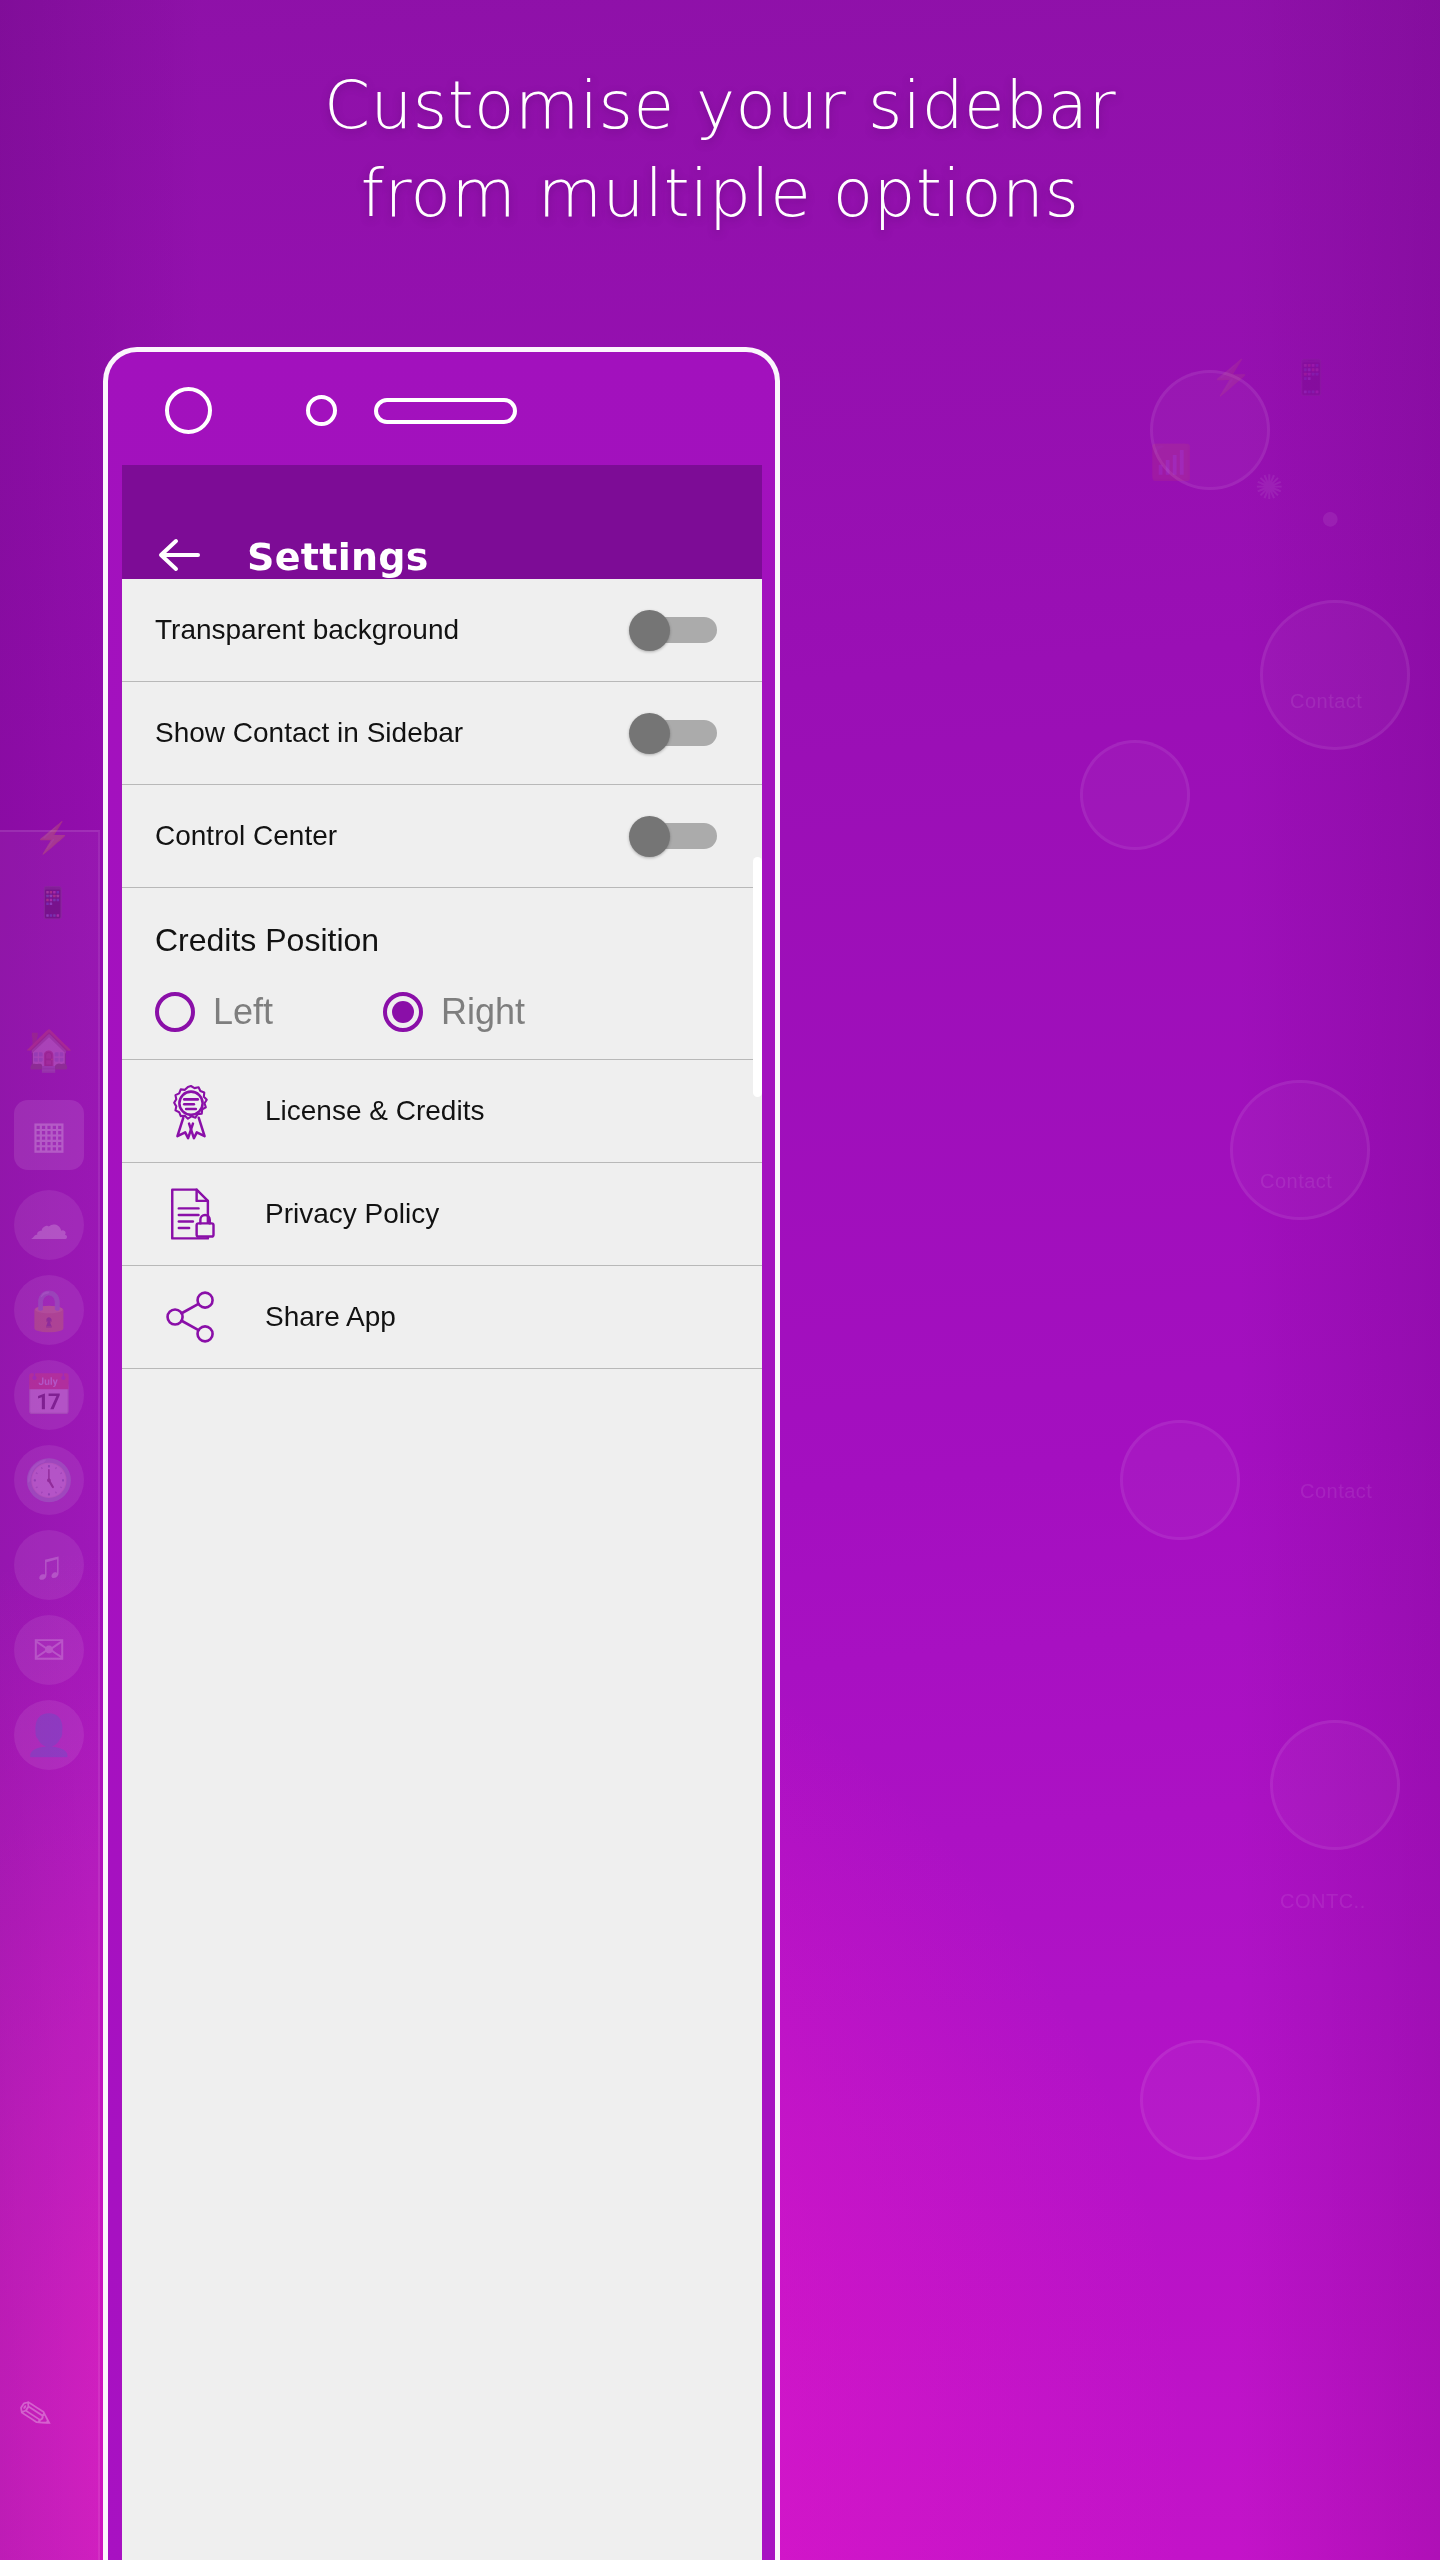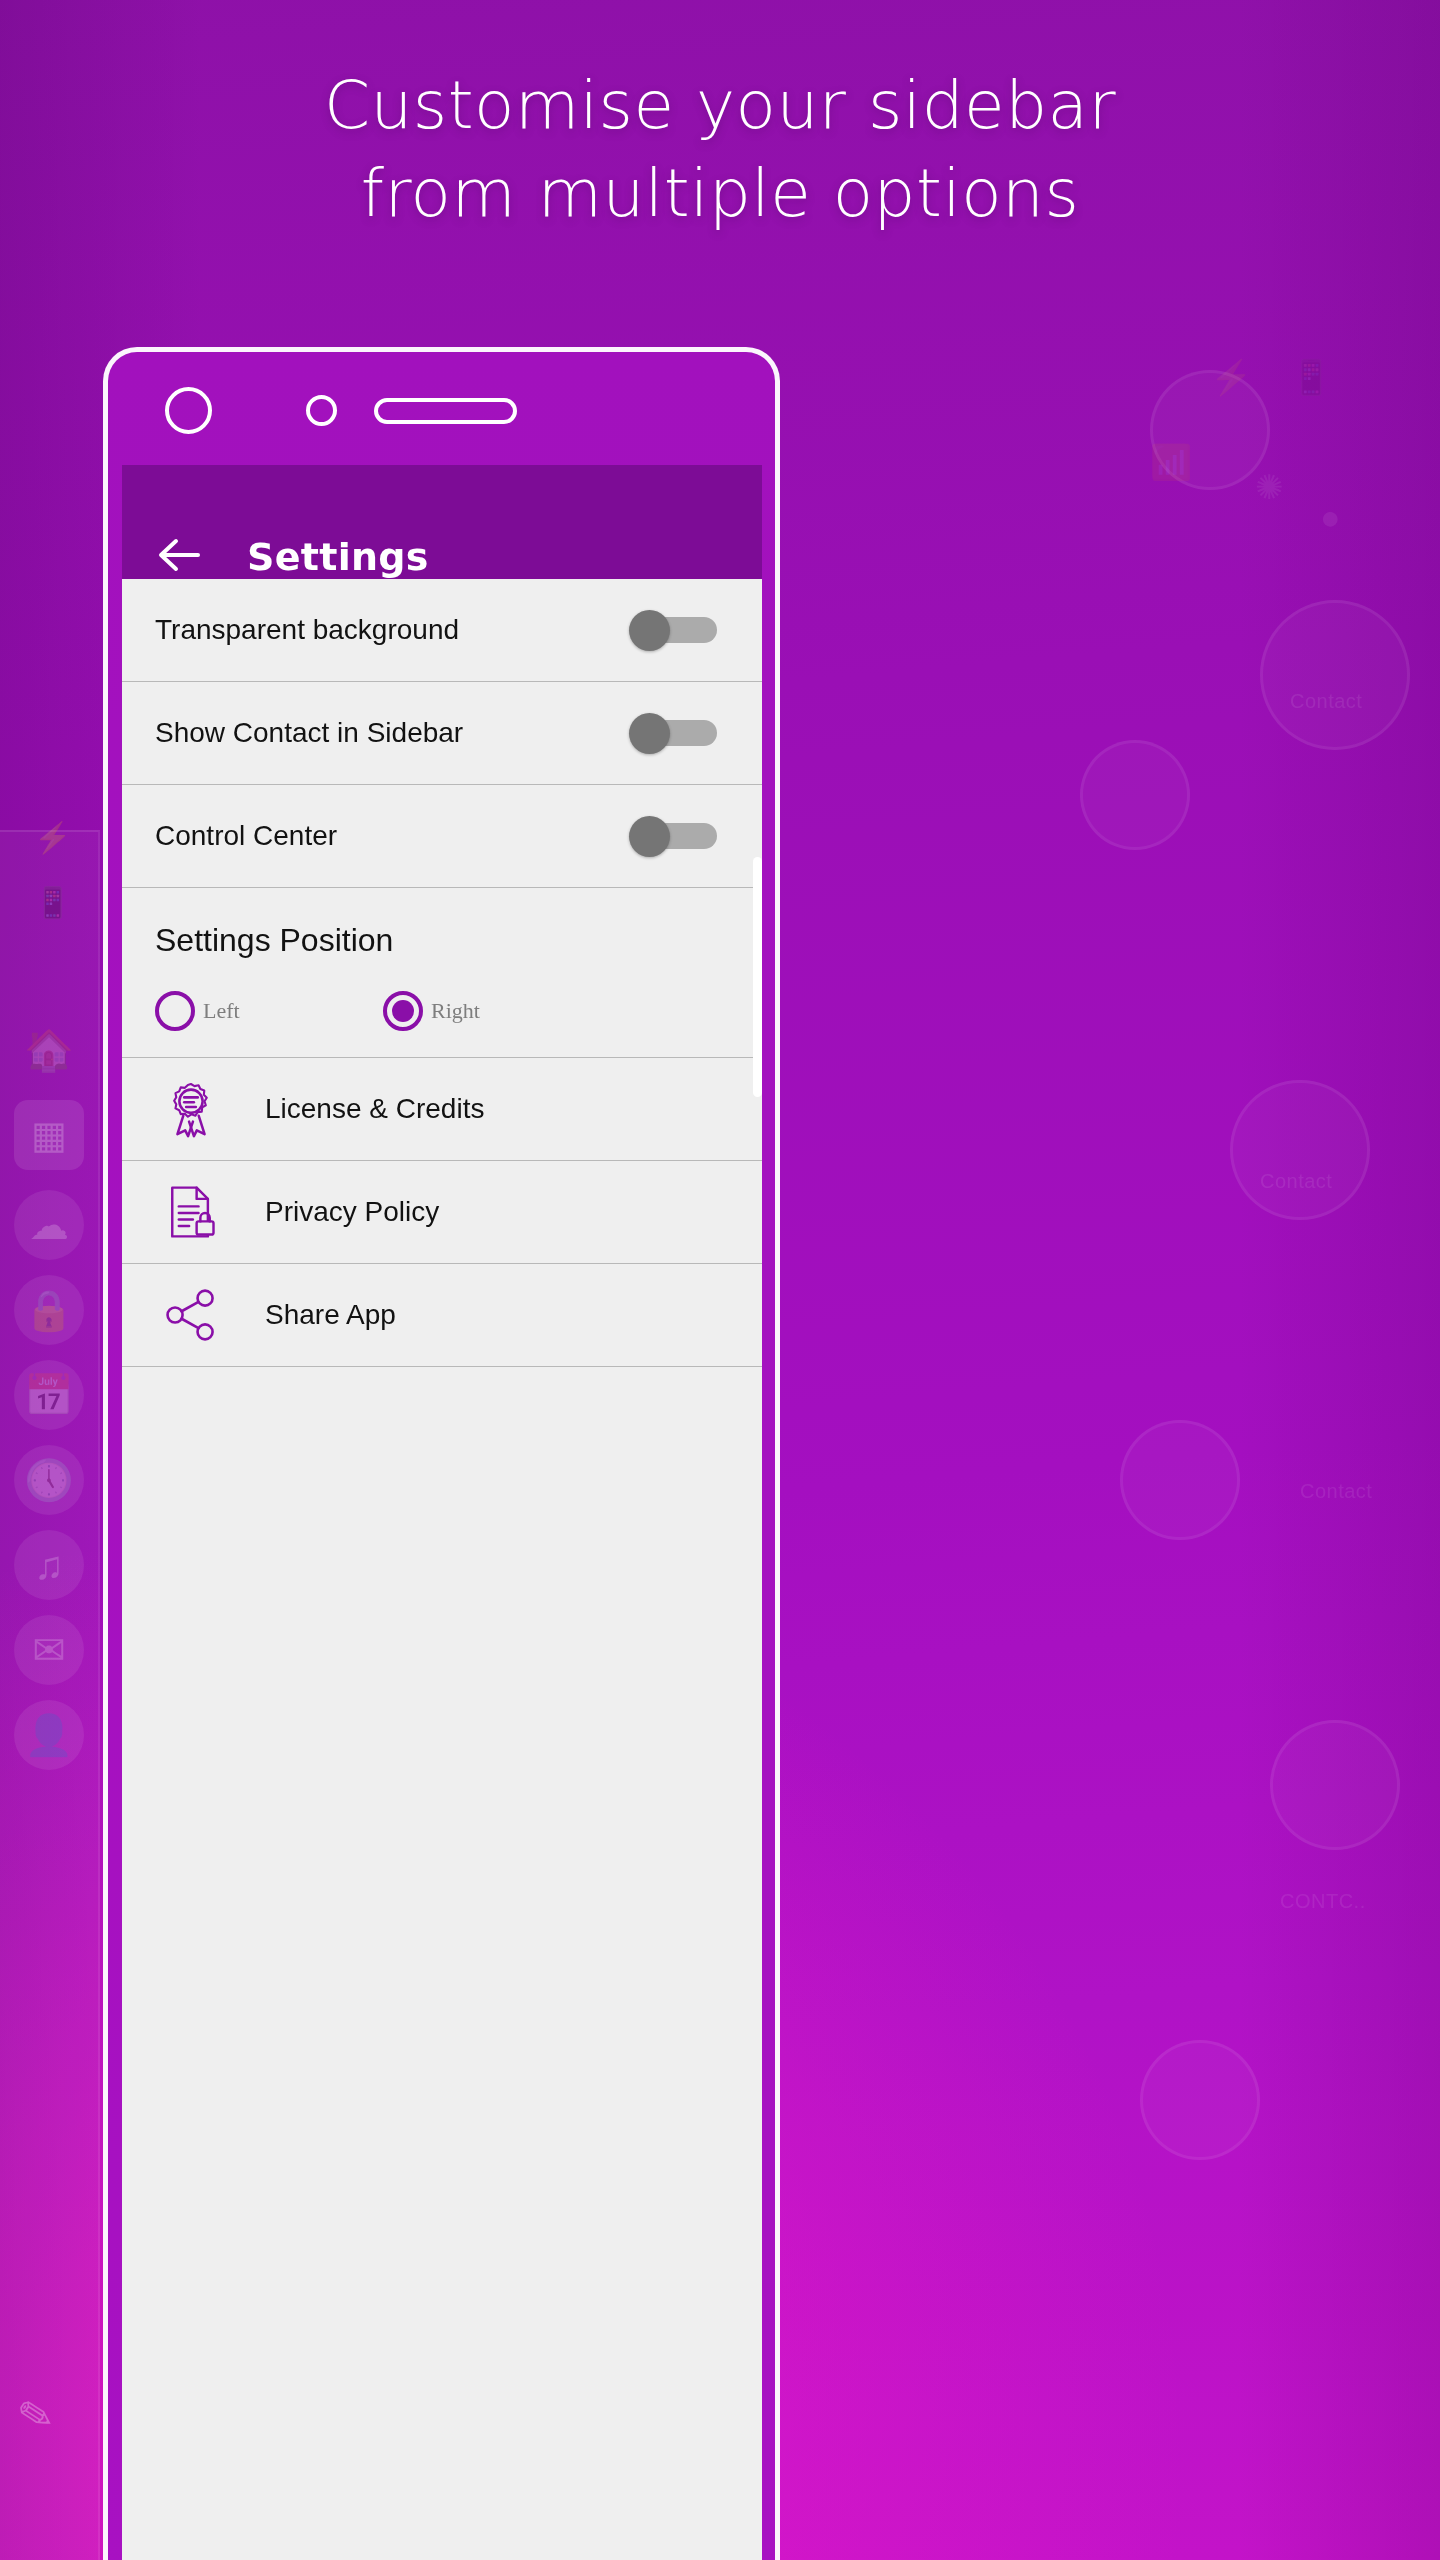--- a/index.html
+++ b/index.html
@@ -202,24 +202,23 @@
     flex: 0 0 auto;
   }
   .radio .dot {
     position: absolute; left: 50%; top: 50%;
     width: 22px; height: 22px;
     margin: -11px 0 0 -11px;
     border-radius: 50%;
     background: #8A0FA8;
   }
   .radio-label {
-    margin-left: 8px;
-    font-size: 22px;
+    margin-left: 18px;
+    font-size: 36px;
     color: #7E7E7E;
-    font-family: Liberation Serif, serif;
   }
 
   
   .row-icon { height: 103px; padding-left: 33px; }
   .row-icon .ico {
     width: 72px; height: 72px;
     flex: 0 0 auto;
     display: flex; align-items: center; justify-content: center;
   }
   .row-icon .ico svg { display: block; }
@@ -317,21 +316,21 @@
     <div class="row row-toggle">
       <div class="row-label">Control Center</div>
       <div class="row-spacer"></div>
       <div class="switch">
         <div class="track"></div>
         <div class="thumb"></div>
       </div>
     </div>
 
     <div class="posblock">
-      <div class="pos-title">Settings Position</div>
+      <div class="pos-title">Credits Position</div>
       <div class="radios">
         <div class="radio-item left">
           <div class="radio"></div>
           <div class="radio-label">Left</div>
         </div>
         <div class="radio-item">
           <div class="radio">
             <div class="dot"></div>
           </div>
           <div class="radio-label">Right</div>

